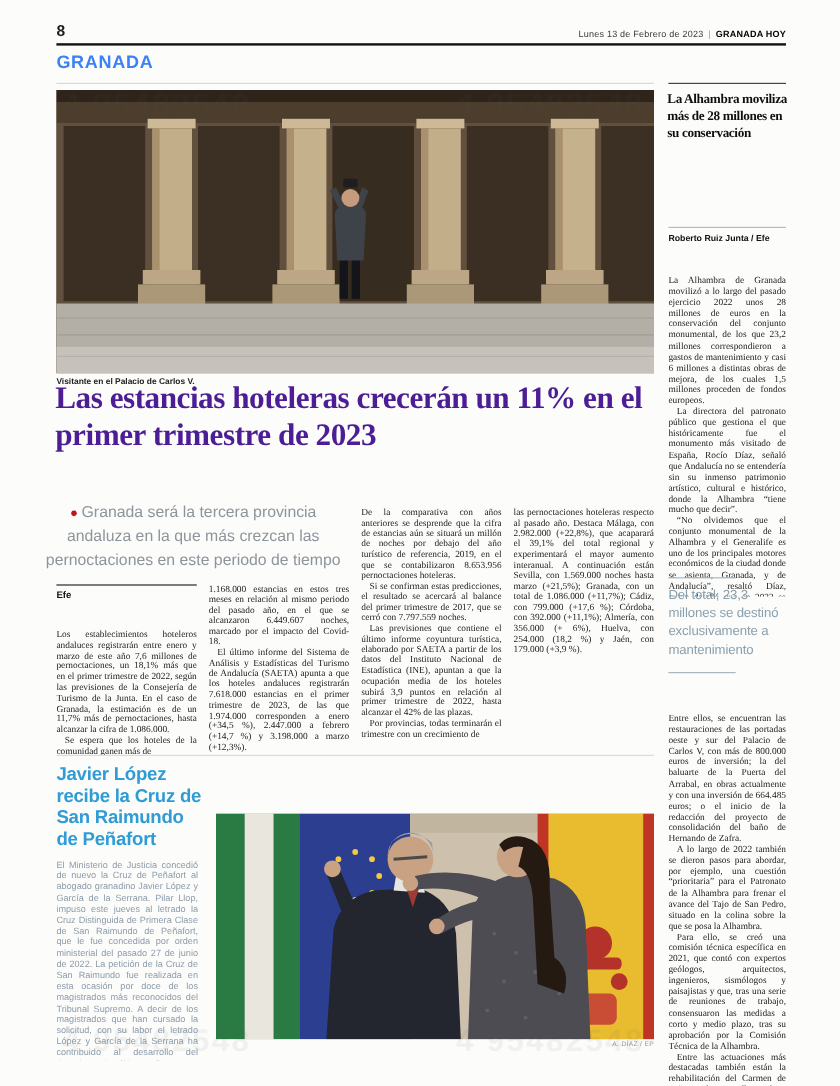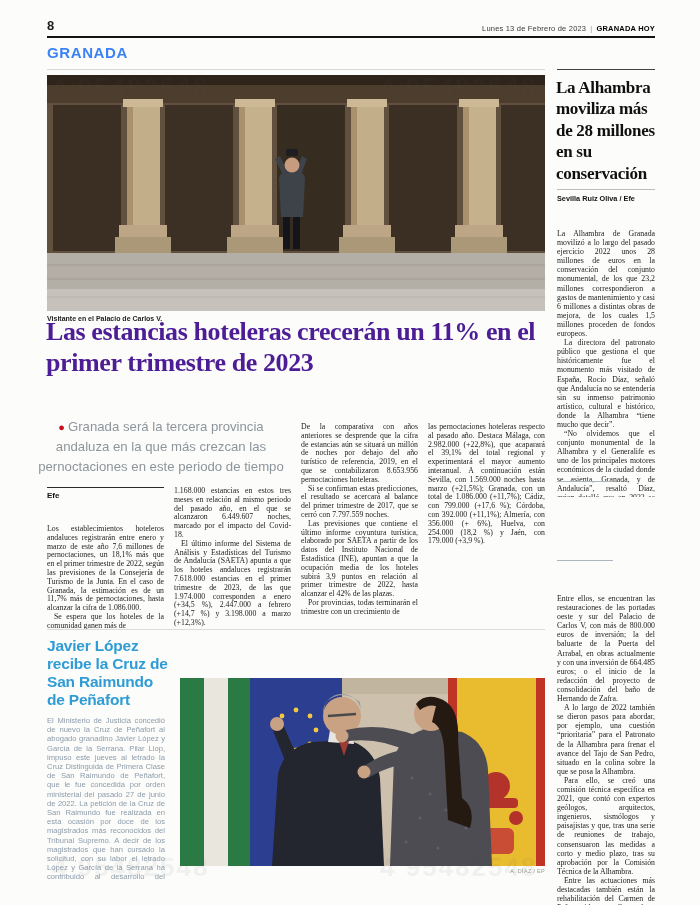--- a/index.html
+++ b/index.html
@@ -45,21 +45,21 @@
   .sec-head{left:47px;top:637px;width:122px;font-size:15.5px;line-height:1.16;font-weight:bold;
             color:#2f9cd6;letter-spacing:-.2px;}
   .sec-body{left:47px;top:716px;width:118px;height:168px;font-size:7.6px;line-height:9.2px;
             color:#8d9cab;text-align:justify;overflow:hidden;}
   .sec-photo{left:180px;top:678px;width:365px;height:188px;background:#cfc3b2;}
   .sec-credit{left:425px;top:868px;width:120px;text-align:right;font-size:5.5px;color:#9a9a96;letter-spacing:.3px;}
 
   
   .sb-rule-top{left:557px;top:69px;width:98px;height:1px;background:#444;}
   .sb-head{left:556px;top:77px;width:100px;font-family:"Liberation Serif",serif;font-weight:bold;
-           font-size:17px;line-height:1.26;letter-spacing:-.3px;color:#101010;}
+           font-size:11px;line-height:1.26;letter-spacing:-.3px;color:#101010;}
   .sb-byline-rule{left:557px;top:189px;width:98px;height:1px;background:#bdbdb8;}
   .sb-byline{left:557px;top:194px;width:98px;font-size:7.3px;font-weight:bold;color:#111;}
   .sb-body{width:98px;font-family:"Liberation Serif",serif;font-size:7.8px;line-height:9.1px;
            text-align:justify;color:#1b1b1b;overflow:hidden;margin-top:22px;}
   .sb-body p{margin:0;text-indent:7px;}
   .sb-body p:first-child{text-indent:0;}
   .sb-top{left:557px;top:207px;height:268px;}
   .pq-rule1{left:557px;top:481px;width:56px;height:1px;background:#aab7c0;}
   .pull-quote{left:557px;top:489px;width:98px;font-size:11px;line-height:1.38;color:#8ba0ae;letter-spacing:-.1px;}
   .pq-rule2{left:557px;top:560px;width:56px;height:1px;background:#aab7c0;}
@@ -244,27 +244,28 @@
         <path d="M244 70 Q210 70 184 88 L188 100 Q214 84 246 84 Z" fill="#4c4c52"></path>
         <circle cx="162" cy="58" r="6.5" fill="#c9a183"></circle>
         <circle cx="184" cy="94" r="6.5" fill="#c9a183"></circle>
       </g>
     </svg>
   </div>
   <div class="abs sec-credit">A. DÍAZ / EP</div>
 
   <h2 class="abs sb-head" style="margin:0">La Alhambra moviliza más de 28 millones en su conservación</h2>
   <div class="abs sb-byline-rule"></div>
-  <div class="abs sb-byline">Sevilla Ruiz Oliva / Efe</div>
+  <div class="abs sb-byline">Roberto Ruiz Junta / Efe</div>
   <div class="abs sb-body sb-top">
       <p>La Alhambra de Granada movilizó a lo largo del pasado ejercicio 2022 unos 28 millones de euros en la conservación del conjunto monumental, de los que 23,2 millones correspondieron a gastos de mantenimiento y casi 6 millones a distintas obras de mejora, de los cuales 1,5 millones proceden de fondos europeos.</p>
       <p>La directora del patronato público que gestiona el que históricamente fue el monumento más visitado de España, Rocío Díaz, señaló que Andalucía no se entendería sin su inmenso patrimonio artístico, cultural e histórico, donde la Alhambra “tiene mucho que decir”.</p>
       <p>“No olvidemos que el conjunto monumental de la Alhambra y el Generalife es uno de los principales motores económicos de la ciudad donde se asienta, Granada, y de Andalucía”, resaltó Díaz, quien detalló que en 2022 se ejecutaron proyectos vitales para su conservación.</p>
     </div>
   <div class="abs pq-rule1"></div>
+  <div class="abs pull-quote">Del total, 23,3 millones se destinó exclusivamente a mantenimiento</div>
   <div class="abs pq-rule2"></div>
   <div class="abs sb-body sb-bottom">
       <p>Entre ellos, se encuentran las restauraciones de las portadas oeste y sur del Palacio de Carlos V, con más de 800.000 euros de inversión; la del baluarte de la Puerta del Arrabal, en obras actualmente y con una inversión de 664.485 euros; o el inicio de la redacción del proyecto de consolidación del baño de Hernando de Zafra.</p>
       <p>A lo largo de 2022 también se dieron pasos para abordar, por ejemplo, una cuestión “prioritaria” para el Patronato de la Alhambra para frenar el avance del Tajo de San Pedro, situado en la colina sobre la que se posa la Alhambra.</p>
       <p>Para ello, se creó una comisión técnica específica en 2021, que contó con expertos geólogos, arquitectos, ingenieros, sismólogos y paisajistas y que, tras una serie de reuniones de trabajo, consensuaron las medidas a corto y medio plazo, tras su aprobación por la Comisión Técnica de la Alhambra.</p>
       <p>Entre las actuaciones más destacadas también están la rehabilitación del Carmen de Peñapartida, que albergará un nuevo espacio museístico de la Alhambra, así como la finalización de obras del Maristán.</p>
     </div>
 
 </div>
 

